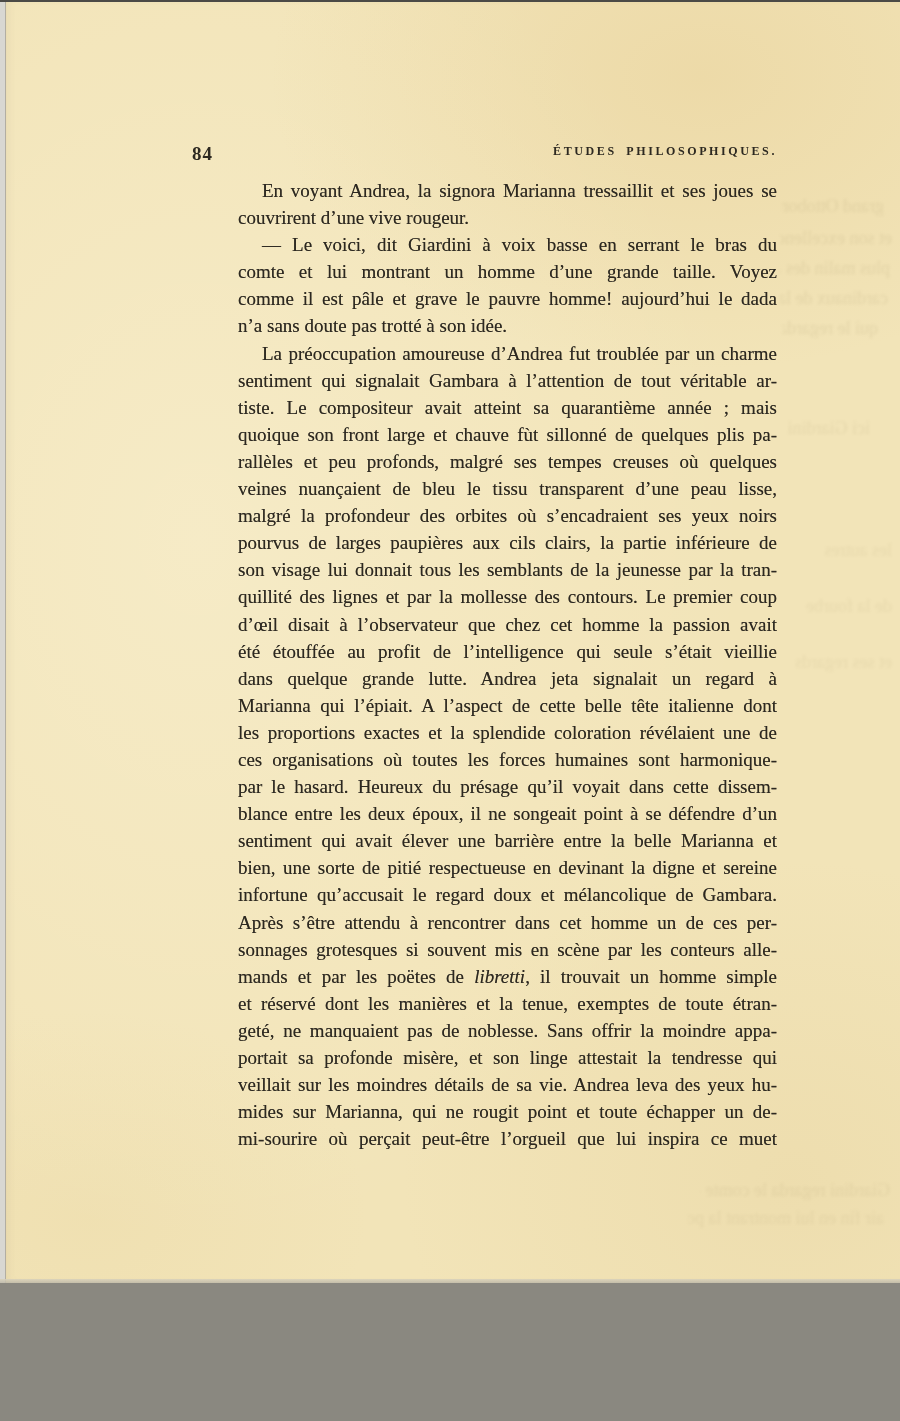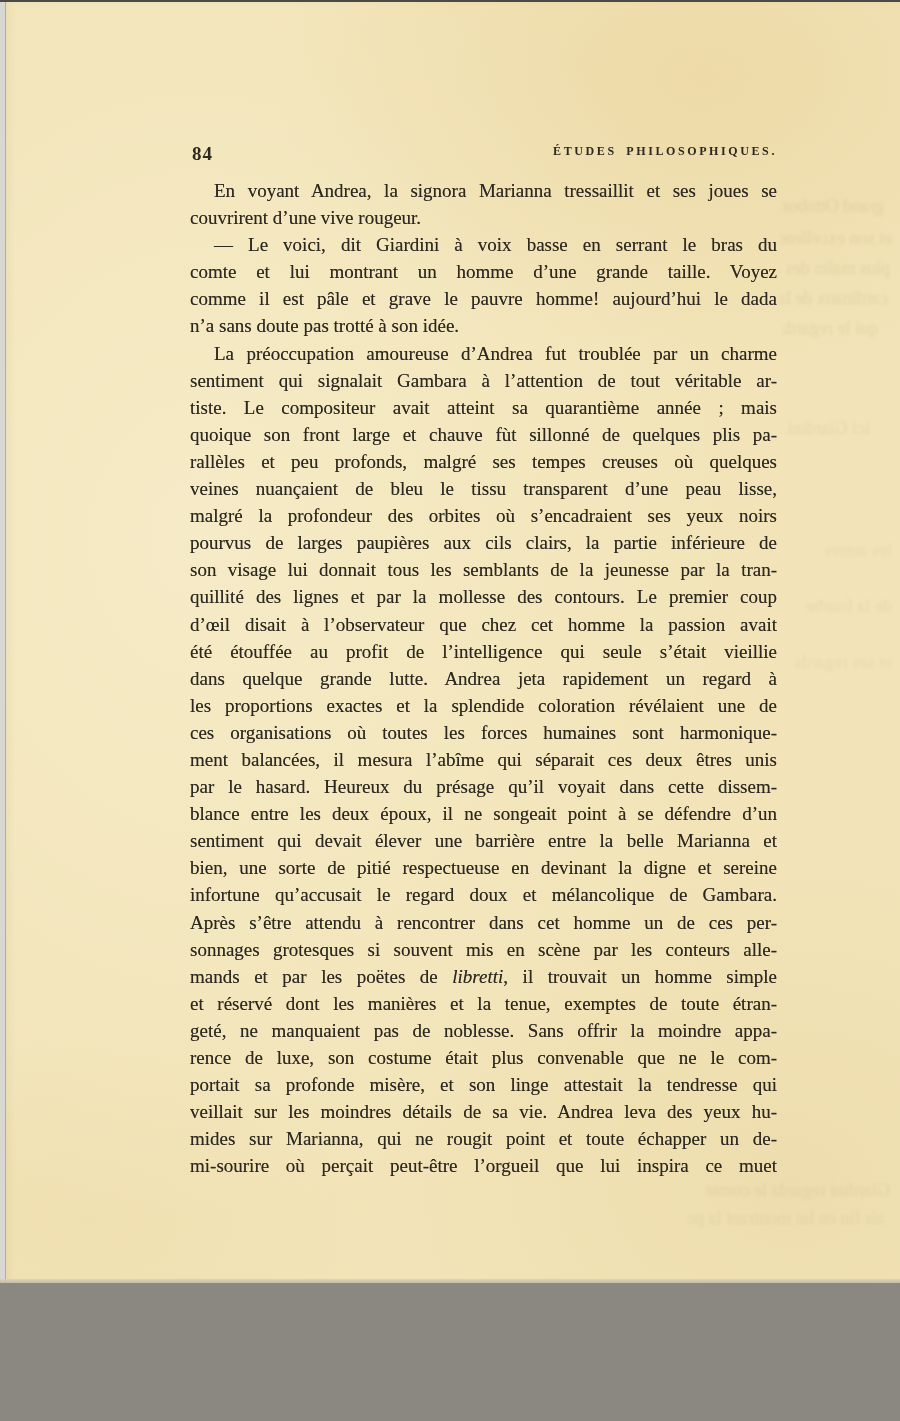--- a/index.html
+++ b/index.html
@@ -57,20 +57,21 @@
     font-size: 19px;
     line-height: 27.1px;
     color: #2c2820;
     text-shadow: 0 0 0.4px rgba(44,40,32,0.55);
   }
   .line {
     text-align: justify;
     text-align-last: justify;
     -moz-text-align-last: justify;
     white-space: normal;
+    margin-left: 48px;
   }
   .line.first { text-indent: 24px; }
   .line.short-last { text-align-last: left; -moz-text-align-last: left; }
   .ghosts { position: absolute; inset: 0; pointer-events: none; }
   .ghost-line {
     position: absolute;
     transform: scaleX(-1);
     filter: blur(1.6px);
     opacity: 0.14;
     color: #8c7c50;
@@ -130,34 +131,33 @@
       <div class="line">tiste. Le compositeur avait atteint sa quarantième année ; mais</div>
       <div class="line">quoique son front large et chauve fùt sillonné de quelques plis pa-</div>
       <div class="line">rallèles et peu profonds, malgré ses tempes creuses où quelques</div>
       <div class="line">veines nuançaient de bleu le tissu transparent d’une peau lisse,</div>
       <div class="line">malgré la profondeur des orbites où s’encadraient ses yeux noirs</div>
       <div class="line">pourvus de larges paupières aux cils clairs, la partie inférieure de</div>
       <div class="line">son visage lui donnait tous les semblants de la jeunesse par la tran-</div>
       <div class="line">quillité des lignes et par la mollesse des contours. Le premier coup</div>
       <div class="line">d’œil disait à l’observateur que chez cet homme la passion avait</div>
       <div class="line">été étouffée au profit de l’intelligence qui seule s’était vieillie</div>
-      <div class="line">dans quelque grande lutte. Andrea jeta rapidement un regard à</div>
+      <div class="line">dans quelque grande lutte. Andrea jeta signalait un regard à</div>
+      <div class="line">Marianna qui l’épiait. A l’aspect de cette belle tête italienne dont</div>
       <div class="line">les proportions exactes et la splendide coloration révélaient une de</div>
       <div class="line">ces organisations où toutes les forces humaines sont harmonique-</div>
-      <div class="line">ment balancées, il mesura l’abîme qui séparait ces deux êtres unis</div>
       <div class="line">par le hasard. Heureux du présage qu’il voyait dans cette dissem-</div>
       <div class="line">blance entre les deux époux, il ne songeait point à se défendre d’un</div>
-      <div class="line">sentiment qui devait élever une barrière entre la belle Marianna et</div>
+      <div class="line">sentiment qui avait élever une barrière entre la belle Marianna et</div>
       <div class="line">bien, une sorte de pitié respectueuse en devinant la digne et sereine</div>
       <div class="line">infortune qu’accusait le regard doux et mélancolique de Gambara.</div>
       <div class="line">Après s’être attendu à rencontrer dans cet homme un de ces per-</div>
       <div class="line">sonnages grotesques si souvent mis en scène par les conteurs alle-</div>
       <div class="line">mands et par les poëtes de <i>libretti</i>, il trouvait un homme simple</div>
       <div class="line">et réservé dont les manières et la tenue, exemptes de toute étran-</div>
       <div class="line">geté, ne manquaient pas de noblesse. Sans offrir la moindre appa-</div>
-      <div class="line">rence de luxe, son costume était plus convenable que ne le com-</div>
       <div class="line">portait sa profonde misère, et son linge attestait la tendresse qui</div>
       <div class="line">veillait sur les moindres détails de sa vie. Andrea leva des yeux hu-</div>
       <div class="line">mides sur Marianna, qui ne rougit point et toute échapper un de-</div>
       <div class="line">mi-sourire où perçait peut-être l’orgueil que lui inspira ce muet</div>
     </div>
 
 </div>
 
 </body></html>

